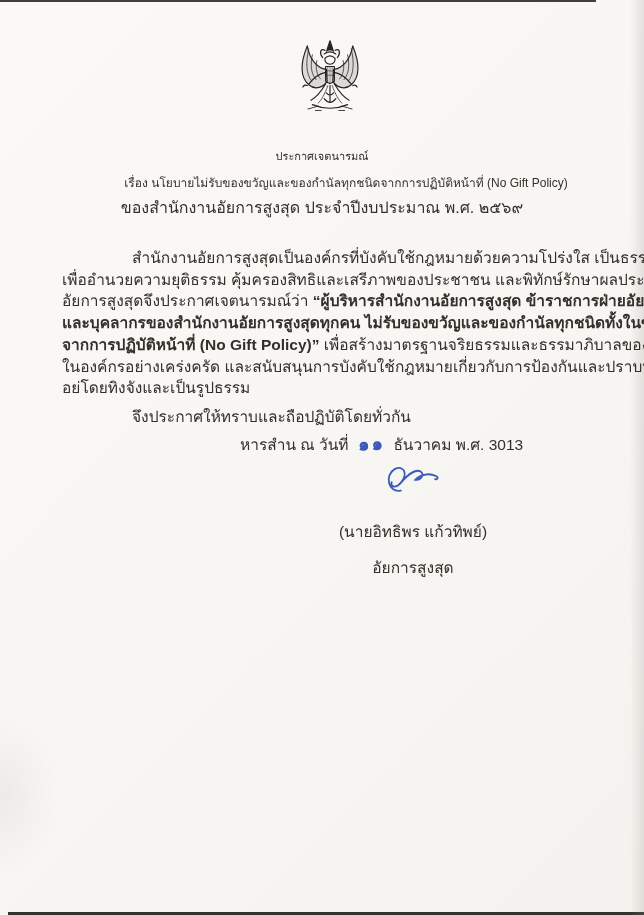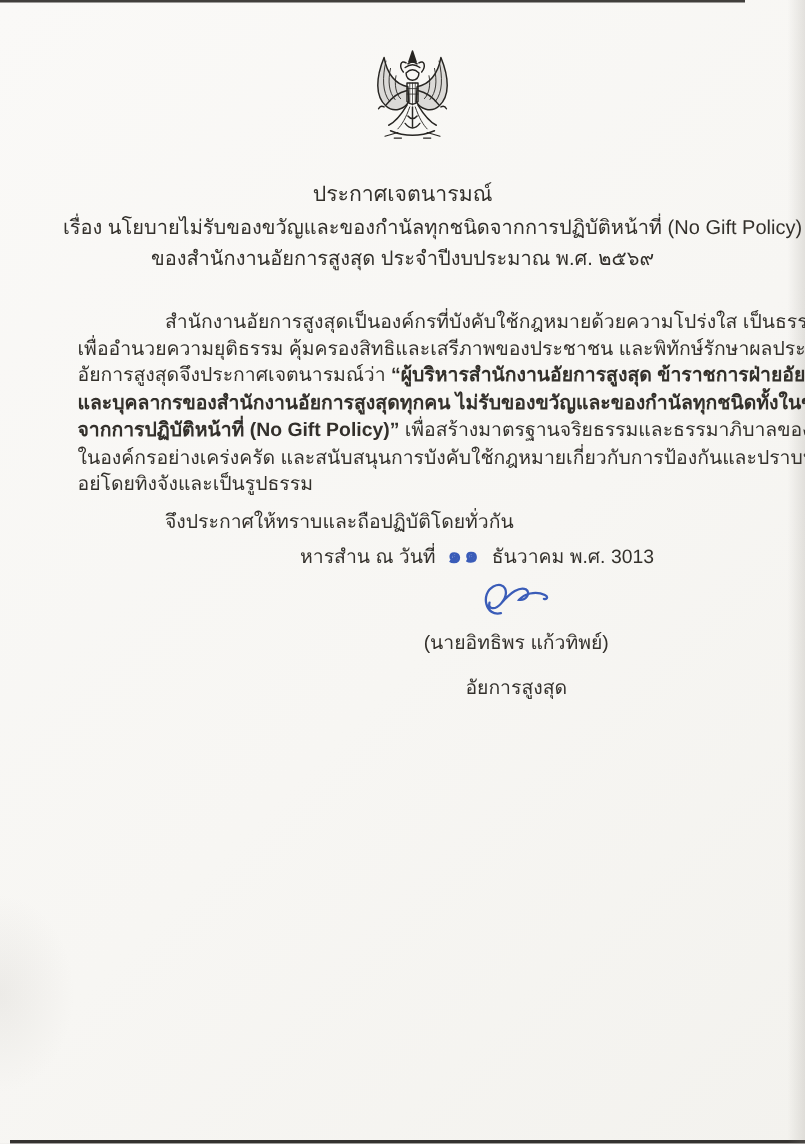--- a/index.html
+++ b/index.html
@@ -13,40 +13,40 @@
   .scan-edge-bottom { position:absolute; bottom:0; left:8px; right:0; height:3px; background:#343230; }
   .scan-shade-right { position:absolute; top:0; bottom:0; right:0; width:14px;
     background:linear-gradient(to left, rgba(150,145,138,0.22), rgba(150,145,138,0)); }
   .scan-blotch { position:absolute; left:0; bottom:40px; width:60px; height:160px;
     background:radial-gradient(ellipse at left, rgba(170,165,158,0.14), transparent 70%); }
 
   .emblem { position:absolute; left:286px; top:36px; width:88px; height:102px; }
   .emblem svg { width:100%; height:100%; }
 
   .title-block { position:absolute; left:0; top:146px; width:644px; text-align:center; }
-  .doc-title   { font-size:17px; line-height:20px; margin-bottom:7px; }
-  .doc-subject { font-size:16px; line-height:20px; margin-bottom:5px;margin-left:48px; }
+  .doc-title   { font-size:11px; line-height:20px; margin-bottom:7px; }
+  .doc-subject { font-size:12px; line-height:20px; margin-bottom:5px;margin-left:48px; }
   .doc-org     { font-size:16px; line-height:20px; }
 
   .body-text { position:absolute; left:62px; top:247px; width:524px; font-size:15.5px; }
   .body-line { line-height:21.7px; white-space:nowrap; }
   .body-line.indent { padding-left:70px; }
   .bold { font-weight:bold; }
 
   .closing-notice { position:absolute; left:132px; top:404px; font-size:15.5px;text-align:right; }
 
   .date-line { position:absolute; left:240px; top:429px; font-size:15.5px; }
   .handwritten-day {
     display:inline-block; margin:0 9px; transform:rotate(-2deg);
     font-size:18px; font-weight:bold; letter-spacing:2px; color:#3a5cb8;
   }
 
   .signature-block { position:absolute; left:322px; top:460px; width:182px; text-align:center; }
   .sig-svg { width:78px; height:42px; display:block; margin:0 auto 2px auto; }
-  .signatory-name  { font-size:15.5px; line-height:20px; margin-top:3px; }
+  .signatory-name  { font-size:15.5px; line-height:20px; margin-top:20px; }
   .signatory-title { font-size:15.5px; line-height:20px; margin-top:16px; }
 </style>
 </head>
 <body>
 
 <div class="page">
 
   <div class="scan-edge-top"></div>
   <div class="scan-edge-bottom"></div>
   <div class="scan-shade-right"></div>

